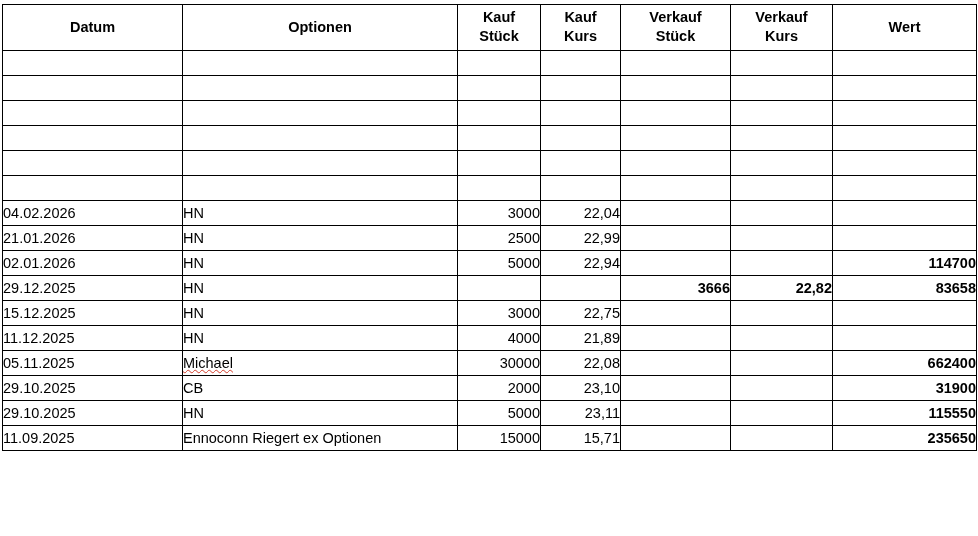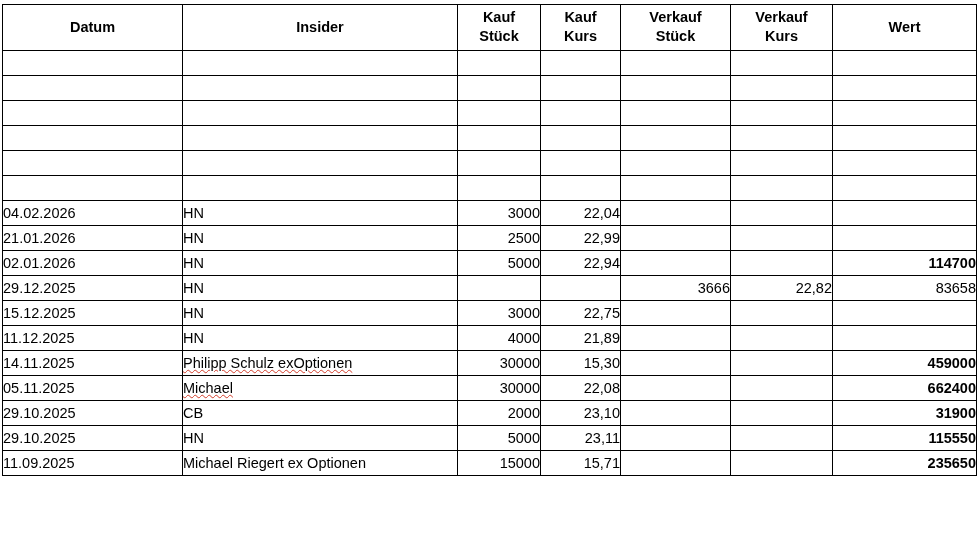--- a/index.html
+++ b/index.html
@@ -52,21 +52,21 @@
     line-height: 19px;
     padding: 3px 0 4px 0;
     vertical-align: middle;
   }
   .hdr-line { display: block; }
 
   td.t-center { text-align: left; }
   td.t-right  { text-align: right; padding-right: 5px; margin-top: 20px; }
 
   td.bold { font-weight: bold; }
-  td.red  { color: #ff0000; font-weight: normal; text-align: right; }
+  td.red  { color: #ff0000; font-weight: bold; text-align: right; }
   td.red-plain { color: #ff0000; }
 
   .spell {
     text-decoration: underline;
     text-decoration-style: wavy;
     text-decoration-color: #d23c2a;
     text-decoration-thickness: 1px;
   }
   .empty-row td { height: 24px; }
 </style>
@@ -83,21 +83,21 @@
         <col class="c-vs">
         <col class="c-vk">
         <col class="c-wert">
     </colgroup>
     <thead>
       <tr>
         <th>
           <span class="hdr-line">Datum</span>
         </th>
         <th>
-          <span class="hdr-line">Insider</span>
+          <span class="hdr-line">Optionen</span>
         </th>
         <th>
           <span class="hdr-line">Kauf</span>
           <span class="hdr-line">Stück</span>
         </th>
         <th>
           <span class="hdr-line">Kauf</span>
           <span class="hdr-line">Kurs</span>
         </th>
         <th>
@@ -216,29 +216,20 @@
         <td class="t-right bold"></td>
       </tr>
       <tr>
         <td class="t-center">11.12.2025</td>
         <td class="t-center">HN</td>
         <td class="t-right">4000</td>
         <td class="t-right">21,89</td>
         <td class="t-right"></td>
         <td class="t-right"></td>
         <td class="t-right bold"></td>
-      </tr>
-      <tr>
-        <td class="t-center">14.11.2025</td>
-        <td class="t-center spell">Philipp Schulz exOptionen</td>
-        <td class="t-right">30000</td>
-        <td class="t-right">15,30</td>
-        <td class="t-right"></td>
-        <td class="t-right"></td>
-        <td class="t-right bold">459000</td>
       </tr>
       <tr>
         <td class="t-center">05.11.2025</td>
         <td class="t-center spell">Michael</td>
         <td class="t-right">30000</td>
         <td class="t-right">22,08</td>
         <td class="t-right"></td>
         <td class="t-right"></td>
         <td class="t-right bold">662400</td>
       </tr>
@@ -255,21 +246,21 @@
         <td class="t-center">29.10.2025</td>
         <td class="t-center">HN</td>
         <td class="t-right">5000</td>
         <td class="t-right">23,11</td>
         <td class="t-right"></td>
         <td class="t-right"></td>
         <td class="t-right bold">115550</td>
       </tr>
       <tr>
         <td class="t-center">11.09.2025</td>
-        <td class="t-center">Michael Riegert ex Optionen</td>
+        <td class="t-center">Ennoconn Riegert ex Optionen</td>
         <td class="t-right">15000</td>
         <td class="t-right red-plain">15,71</td>
         <td class="t-right"></td>
         <td class="t-right"></td>
         <td class="t-right bold">235650</td>
       </tr>
     </tbody>
   </table>
 </div>
 

